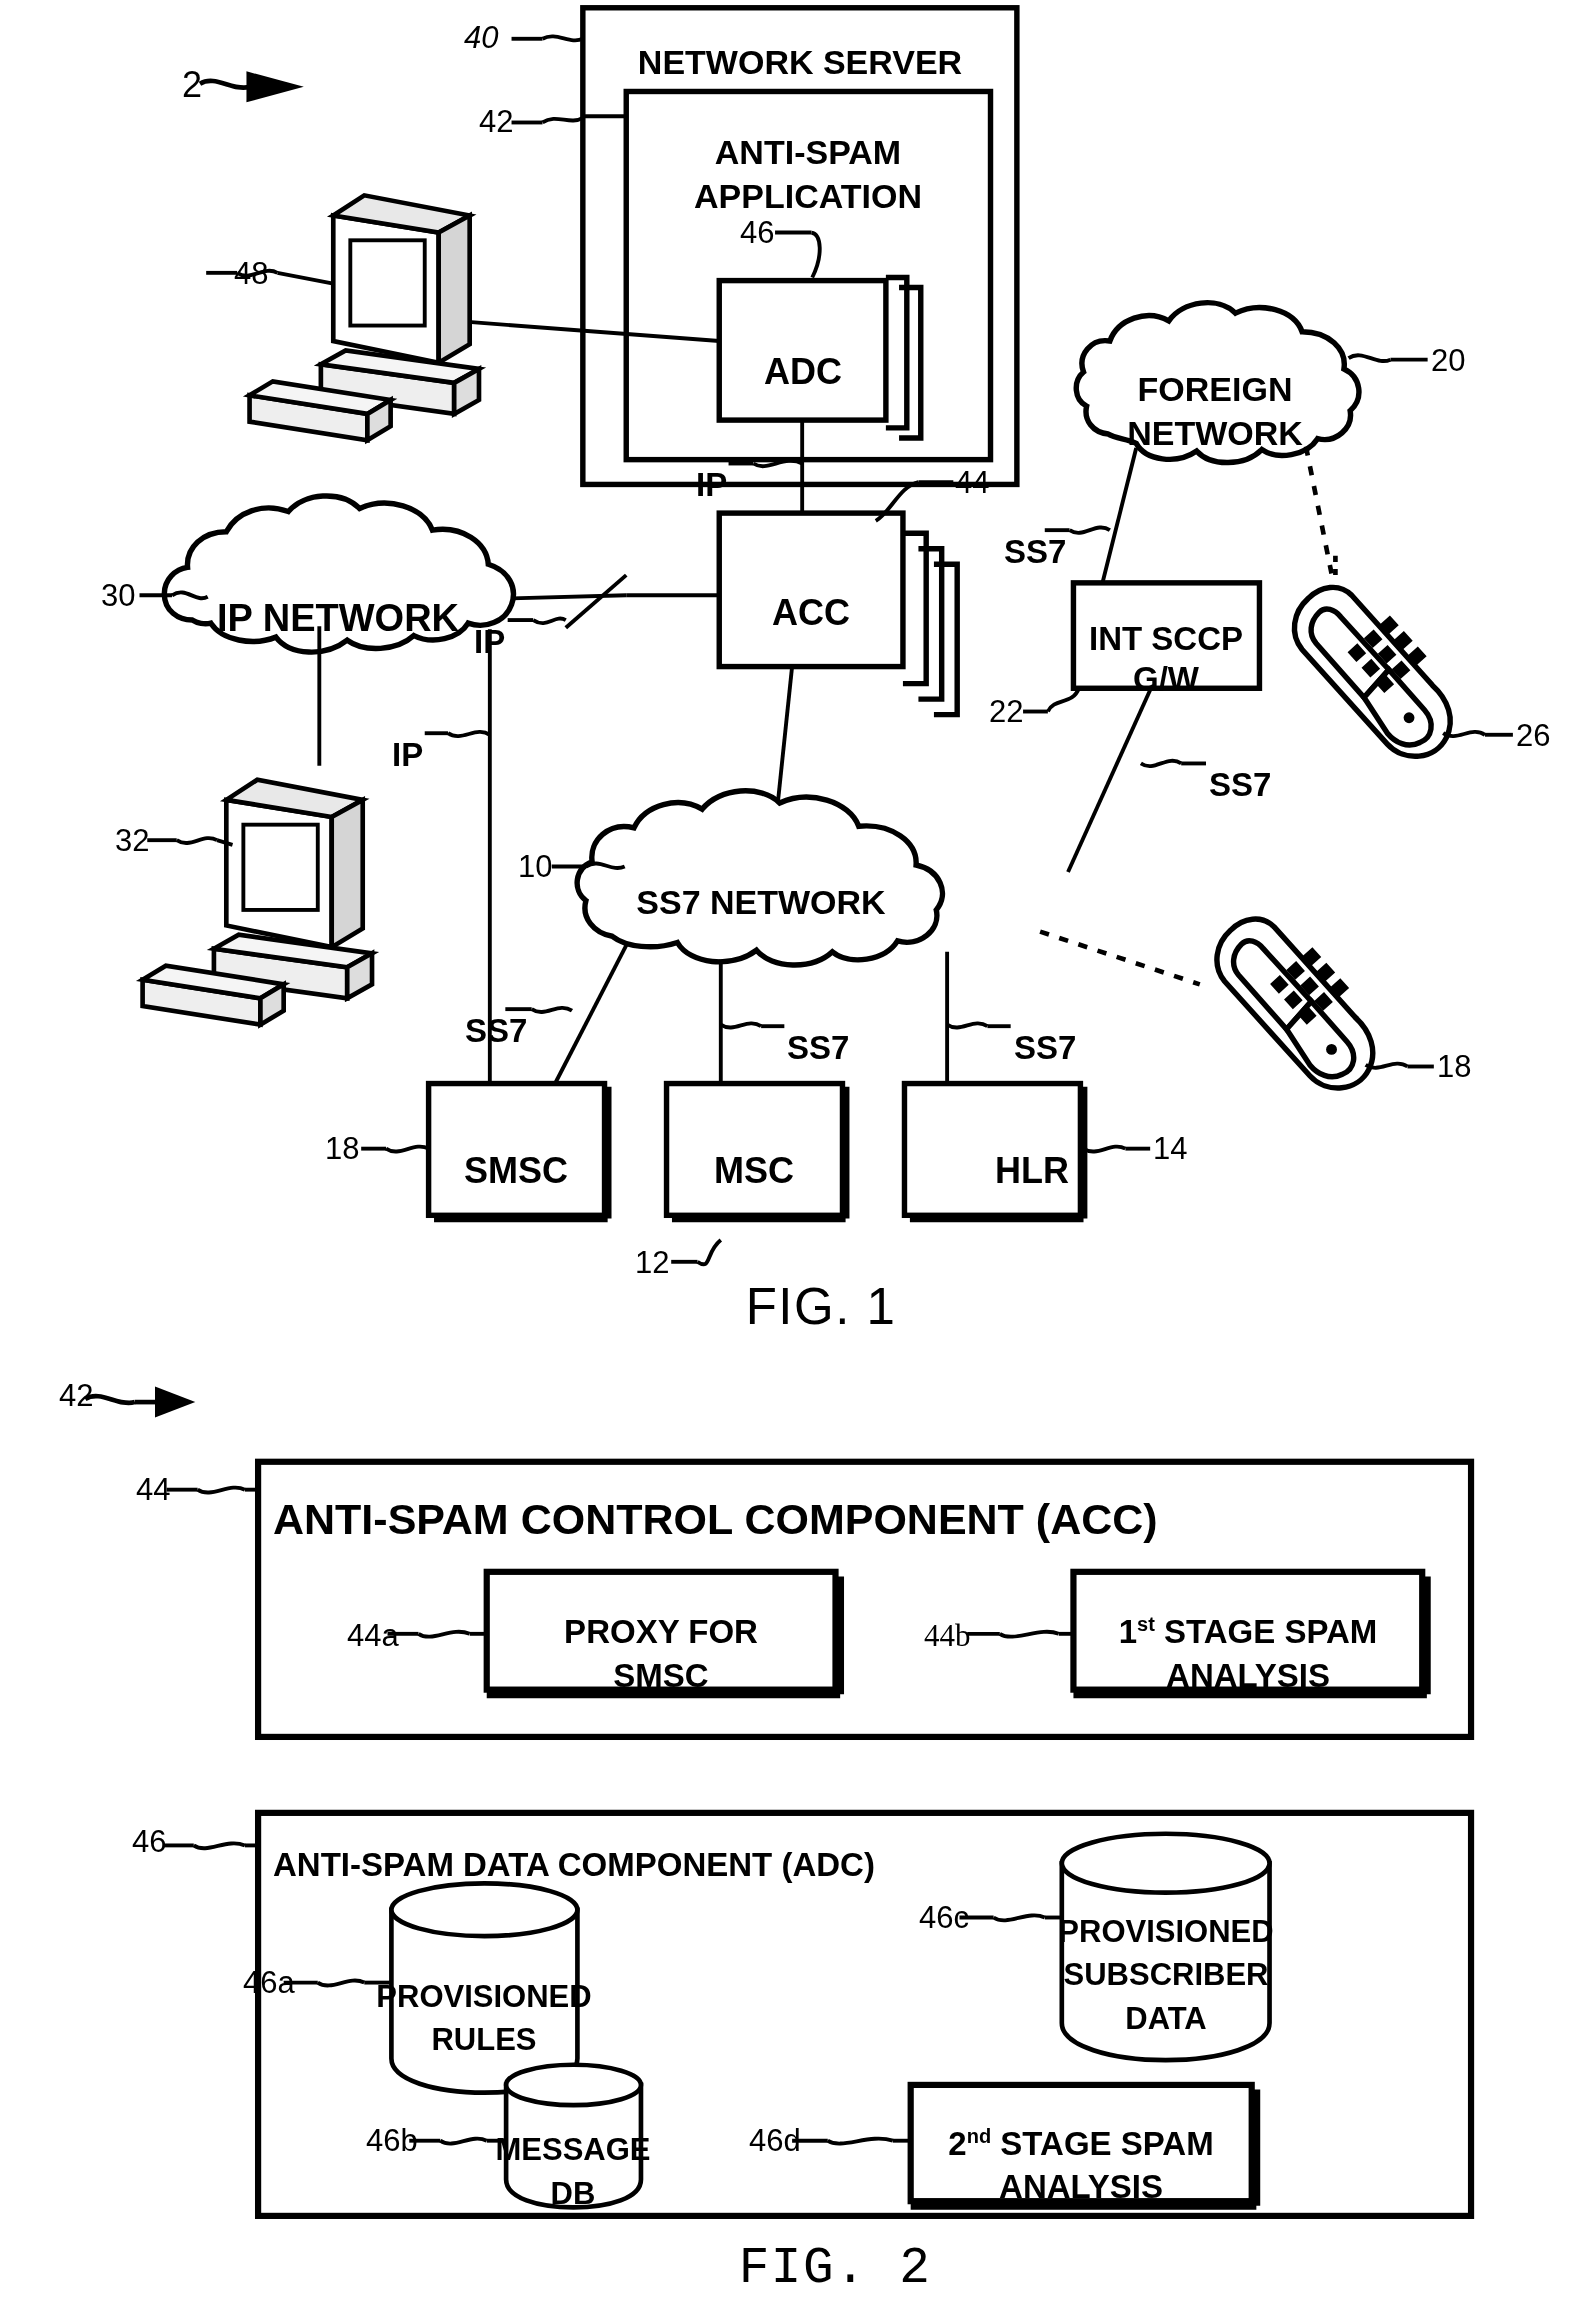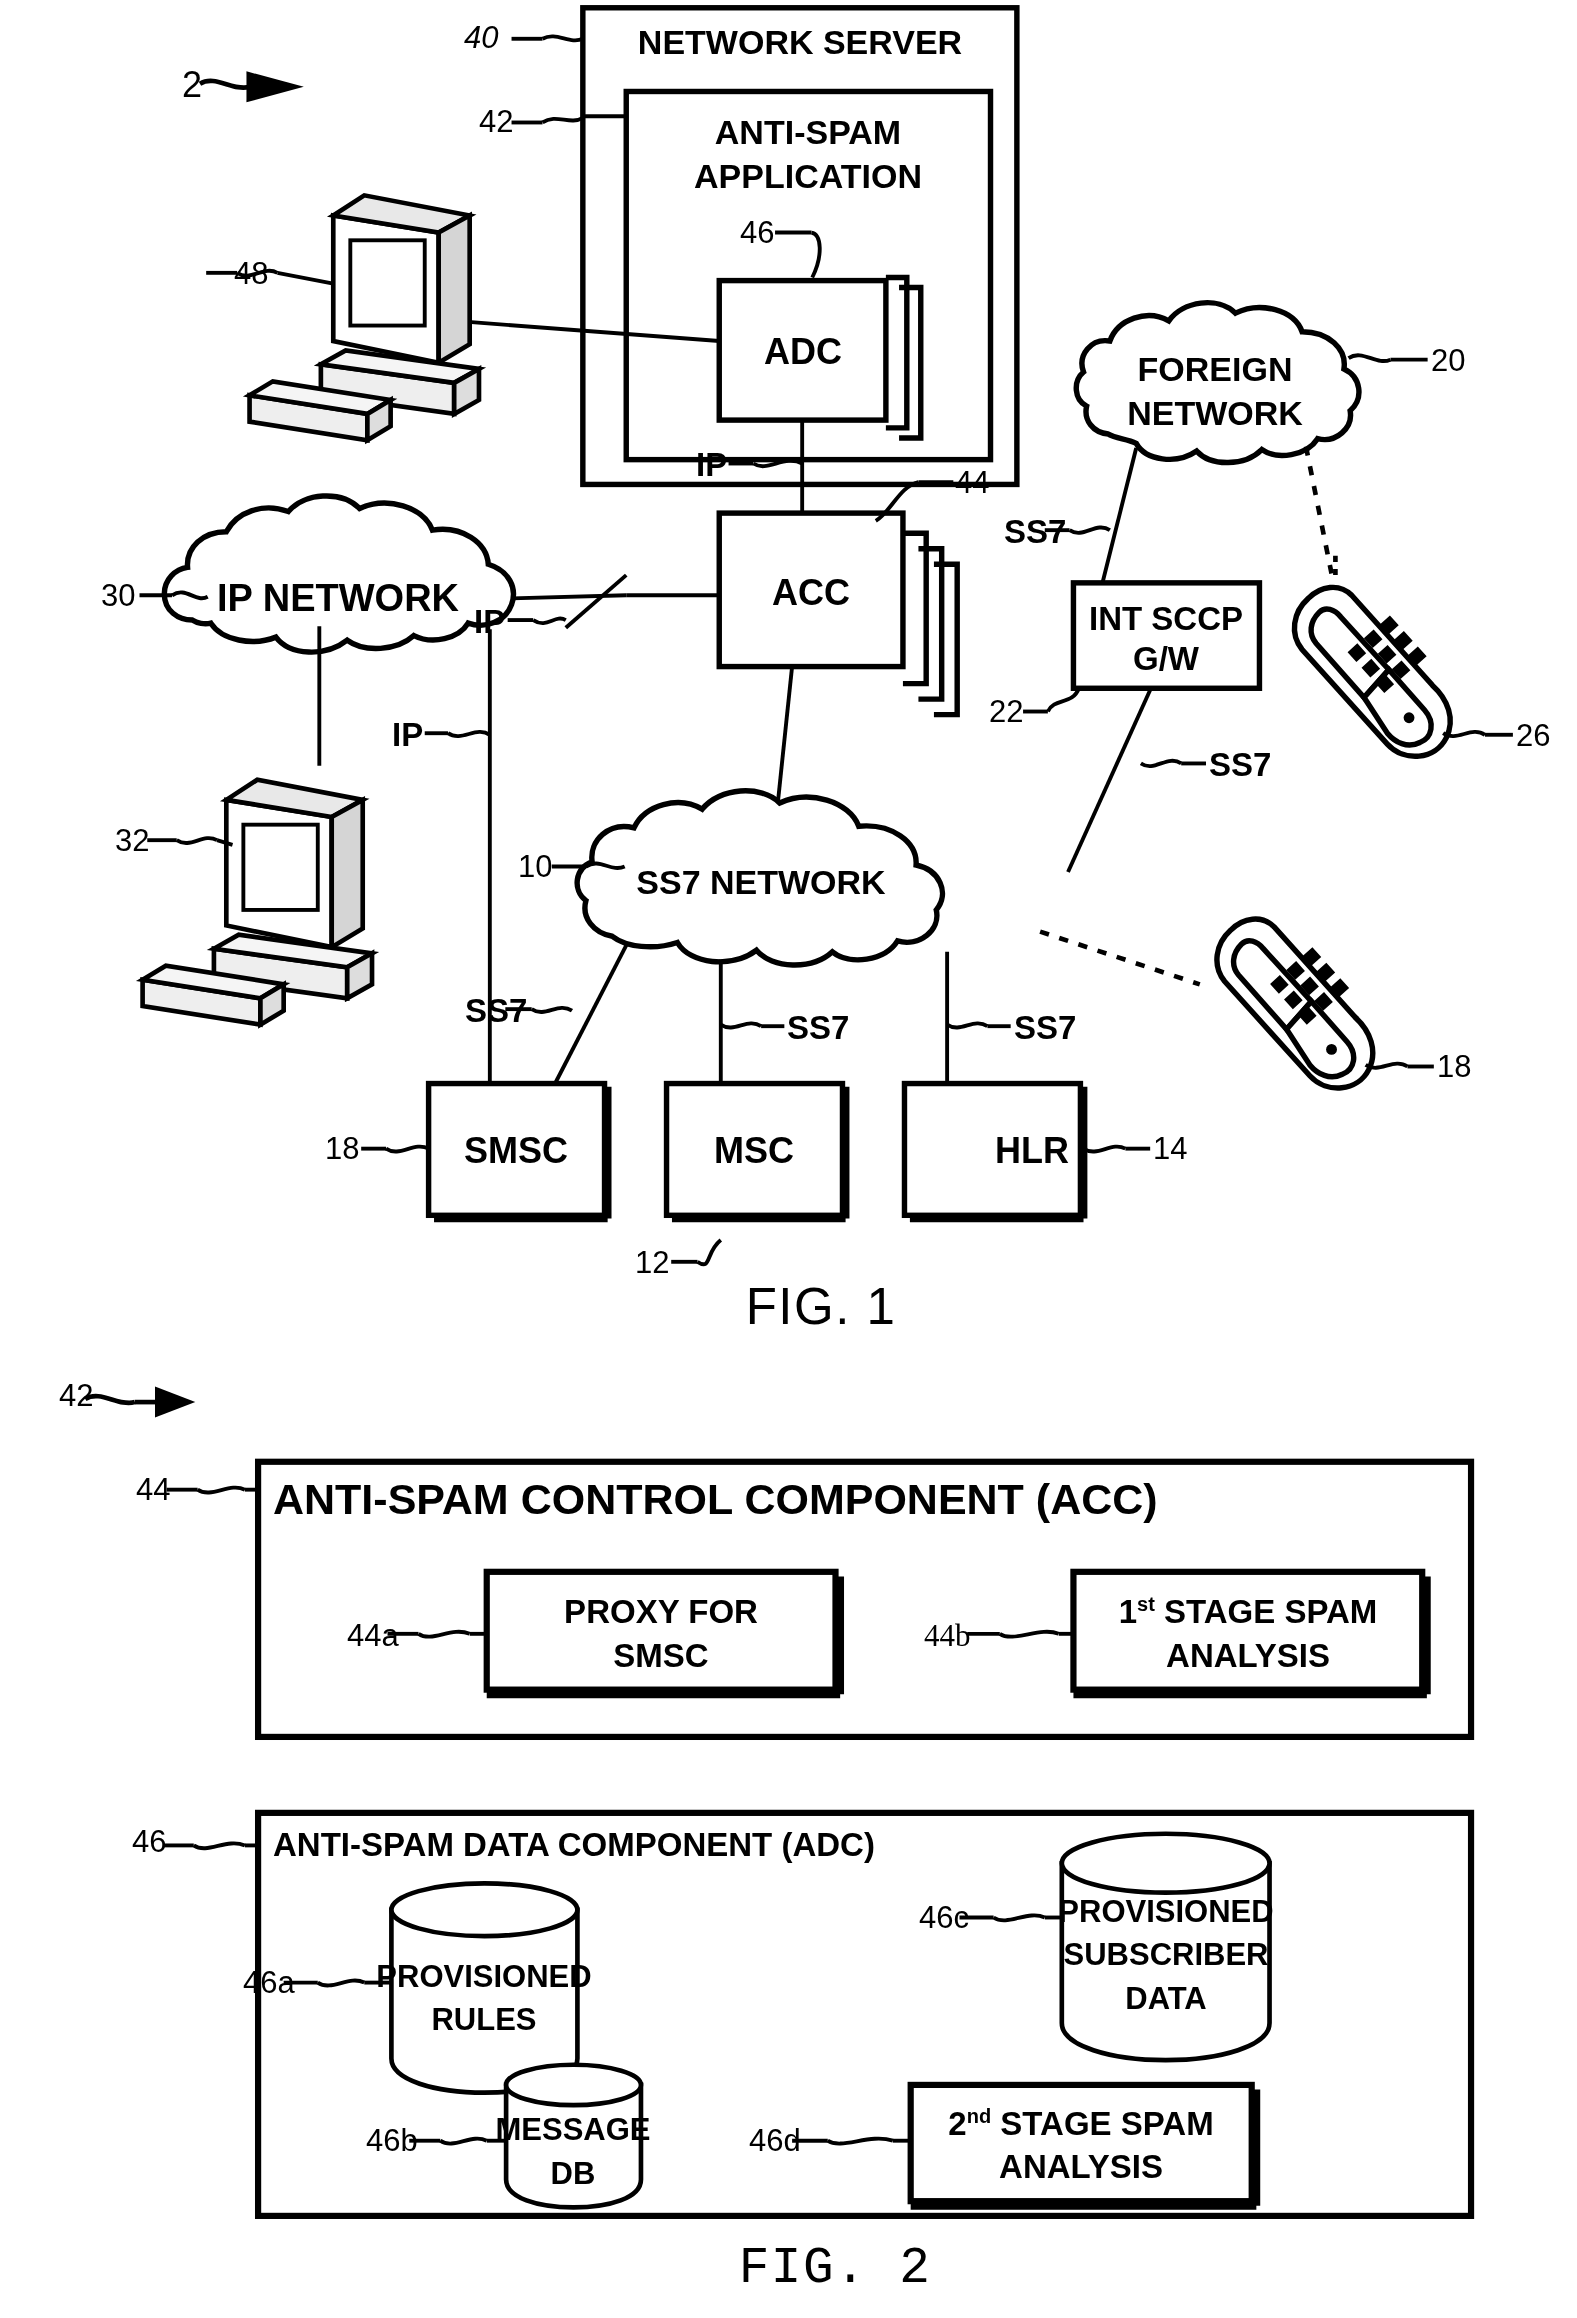--- a/index.html
+++ b/index.html
@@ -1,20 +1,20 @@
 <!DOCTYPE html>
 <html style="font-size:12.4px"><head>
 <meta charset="utf-8">
 <style>
   html,body{margin:0;padding:0;background:#ffffff;}
   body{width:1578px;height:2319px;position:relative;overflow:hidden;
        font-family:"Liberation Sans","DejaVu Sans",sans-serif;color:#000;}
   #root{position:absolute;left:0;top:0;width:1578px;height:2319px;}
   svg.layer{position:absolute;left:0;top:0;width:1578px;height:2319px;overflow:visible;}
-  .lbl{position:absolute;white-space:nowrap;font-weight:bold;letter-spacing:0px;}
+  .lbl{position:absolute;white-space:nowrap;font-weight:bold;letter-spacing:0px;margin-top:20px;}
   .ref{position:absolute;white-space:nowrap;font-size:31px;font-weight:normal;
        font-family:"Liberation Sans","DejaVu Sans",sans-serif;}
   .figcap{position:absolute;font-size:51px;font-weight:normal;letter-spacing:1.5px;}
   .ctr{transform:translateX(-50%);text-align:center;}
 </style>
 </head>
 <body>
 
 <div id="root">
 

